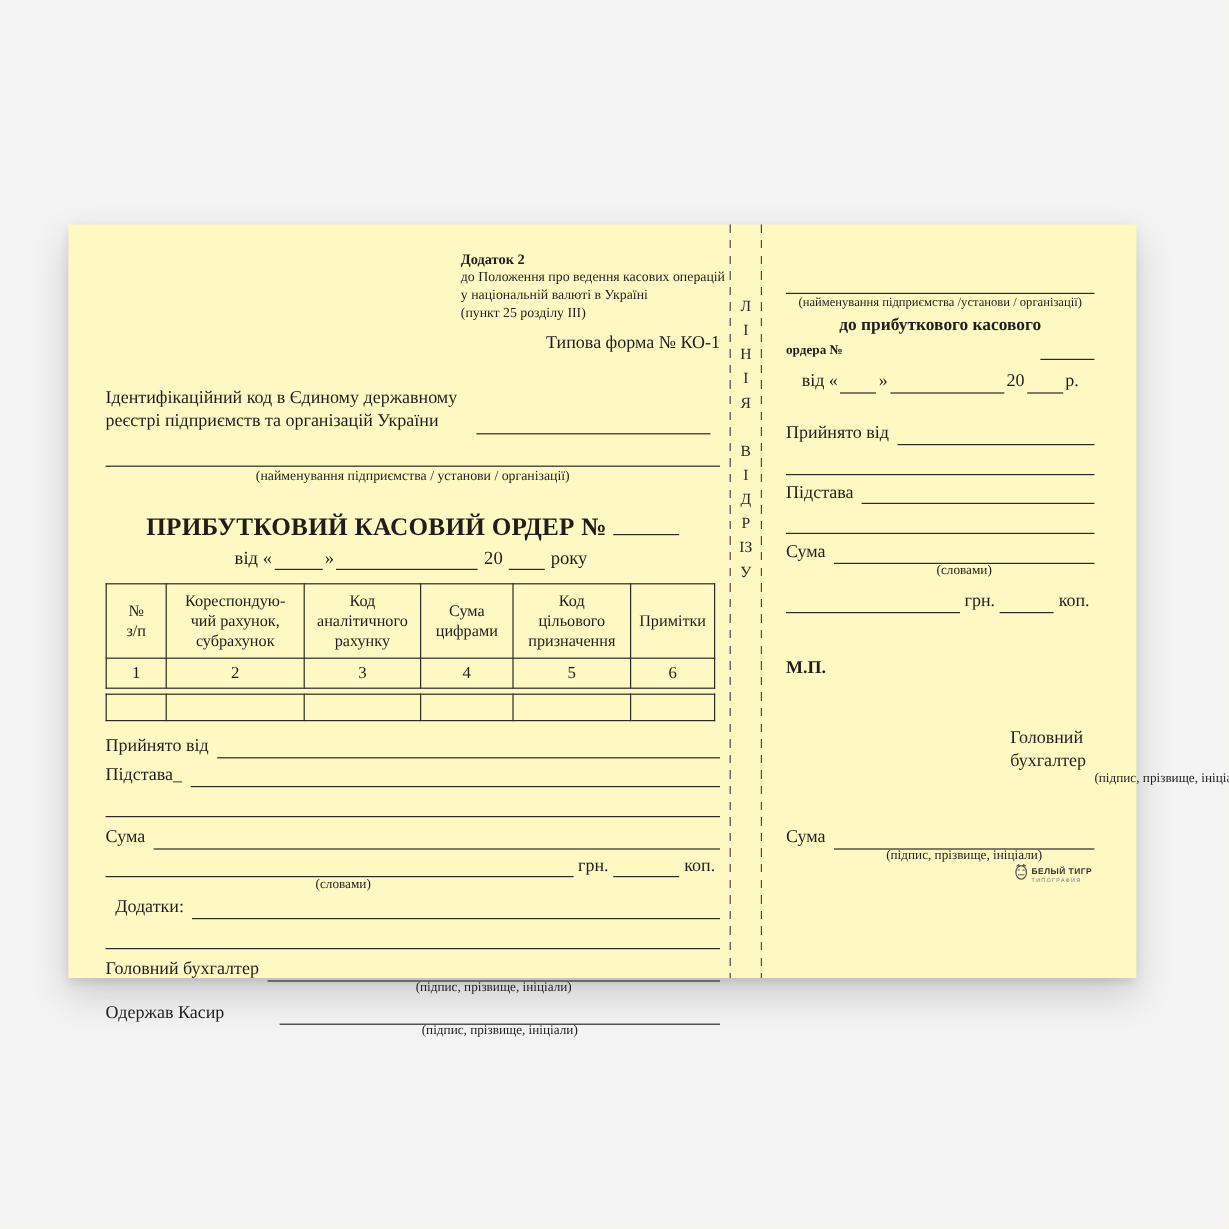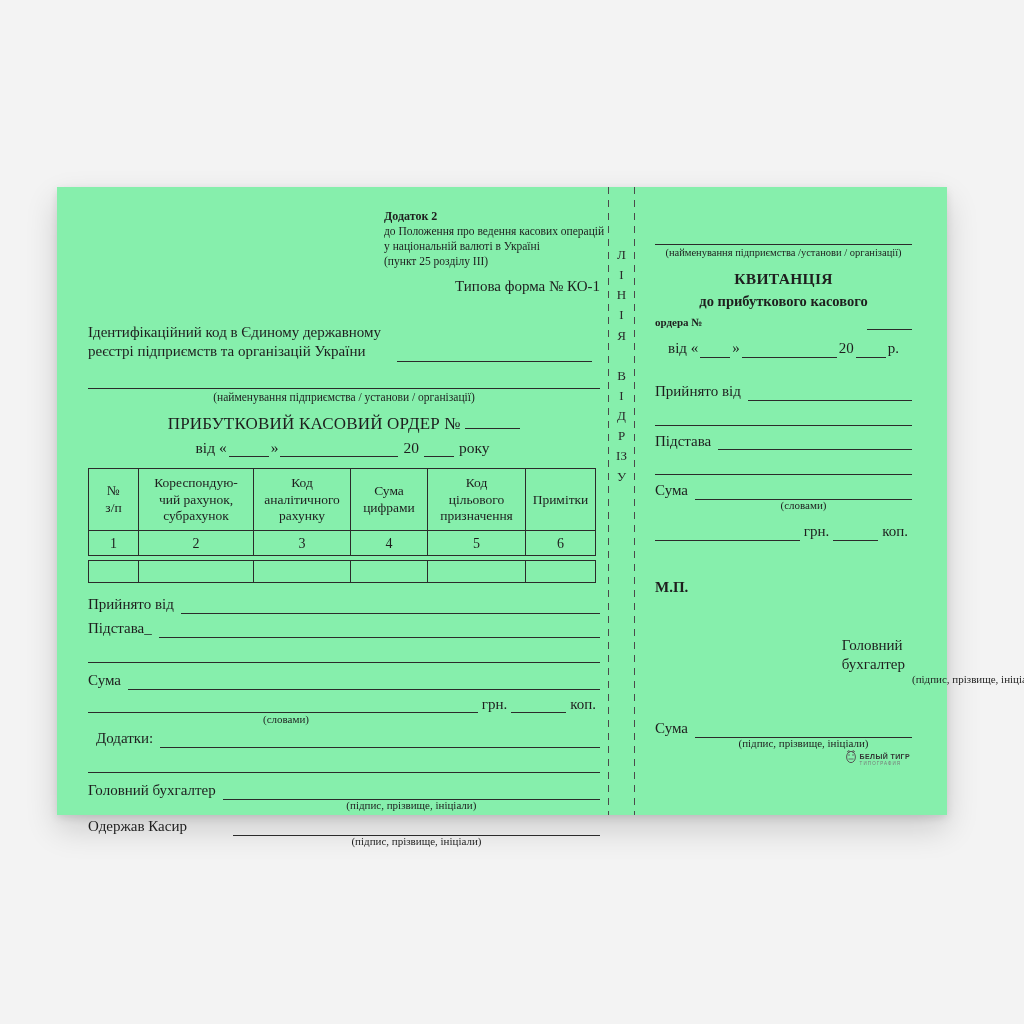--- a/index.html
+++ b/index.html
@@ -8,21 +8,21 @@
     background: #f3f3f3;
     font-family: "Liberation Serif", serif;
     color: #1e1e1e;
     overflow: hidden;
     position: relative;
   }
   .paper {
     position: absolute;
     left: 57px; top: 187px;
     width: 890px; height: 628px;
-    background: #86efac;
+    background: #fef9c3;
     box-shadow: 0 14px 30px rgba(0,0,0,.16), 0 3px 8px rgba(0,0,0,.10);
     display: flex;
   }
 
   
   .frow { display: flex; align-items: flex-end; font-size: 15px; line-height: 1.25; }
   .lbl { white-space: pre-line; }
   .fill { flex: 1; border-bottom: 1px solid #2b2b2b; height: 17px; }
   .bl  { display: inline-block; border-bottom: 1px solid #2b2b2b; height: 15px; }
   .w30 { width: 30px; } .w40 { width: 40px; } .w45 { width: 45px; }
@@ -35,21 +35,21 @@
   .left-col { width: 512px; margin-left: 31px; }
   .annex { margin-top: 22px; margin-left: 296px; font-size: 11.5px; line-height: 1.28; width: 226px; }
   .annex-title { font-weight: bold; font-size: 12px; }
   .annex-lines { white-space: pre-line; }
   .form-type { text-align: right; font-size: 15px; margin-top: 9px; padding-right: 0px; }
   .id-row { display: flex; align-items: flex-end; margin-top: 28px; }
   .id-text { font-size: 15px; line-height: 1.32; white-space: pre-line; }
   .id-blank { flex: 1; margin-left: 16px; margin-right: 8px; border-bottom: 1px solid #2b2b2b; height: 16px; }
   .org-line { border-bottom: 1px solid #2b2b2b; margin-top: 26px; }
   .org-cap { text-align: center; font-size: 11.5px; margin-top: 2px; }
-  .order-title { text-align: center; font-weight: normal; font-size: 17px; margin-top: 11px; letter-spacing: .2px; }
+  .order-title { text-align: center; font-weight: bold; font-size: 21px; margin-top: 24px; letter-spacing: .2px; }
   .date-row { justify-content: center; margin-top: 4px; font-size: 15.5px; }
   .date-row > * { margin: 0 1px; }
 
   table.grid { border-collapse: collapse; margin-top: 11px; width: 507px; table-layout: fixed; }
   table.grid td {
     border: 1px solid #2b2b2b; text-align: center; vertical-align: middle;
     font-size: 13.5px; line-height: 1.25; white-space: pre-line; padding: 2px;
   }
   .c1 { width: 50px; } .c2 { width: 115px; } .c3 { width: 97px; }
   .c4 { width: 77px; } .c5 { width: 98px; } .c6 { width: 70px; }
@@ -224,21 +224,20 @@
     <div class="divider-text">ЛІНІЯ
 
 ВІДРІЗУ</div>
   </div>
 
   <div class="right-col">
 
     <div class="r-org-line"></div>
     <div class="r-org-cap">(найменування підприємства /установи / організації)</div>
 
-    <div class="r-title">КВИТАНЦІЯ</div>
     <div class="r-sub">до прибуткового касового</div>
     <div class="frow r-sub-row">
       <span>ордера №</span>
         <span class="bl w45"></span>
     </div>
 
     <div class="frow r-date">
       <span>від «</span>
         <span class="bl w30"></span>
         <span>»</span>

